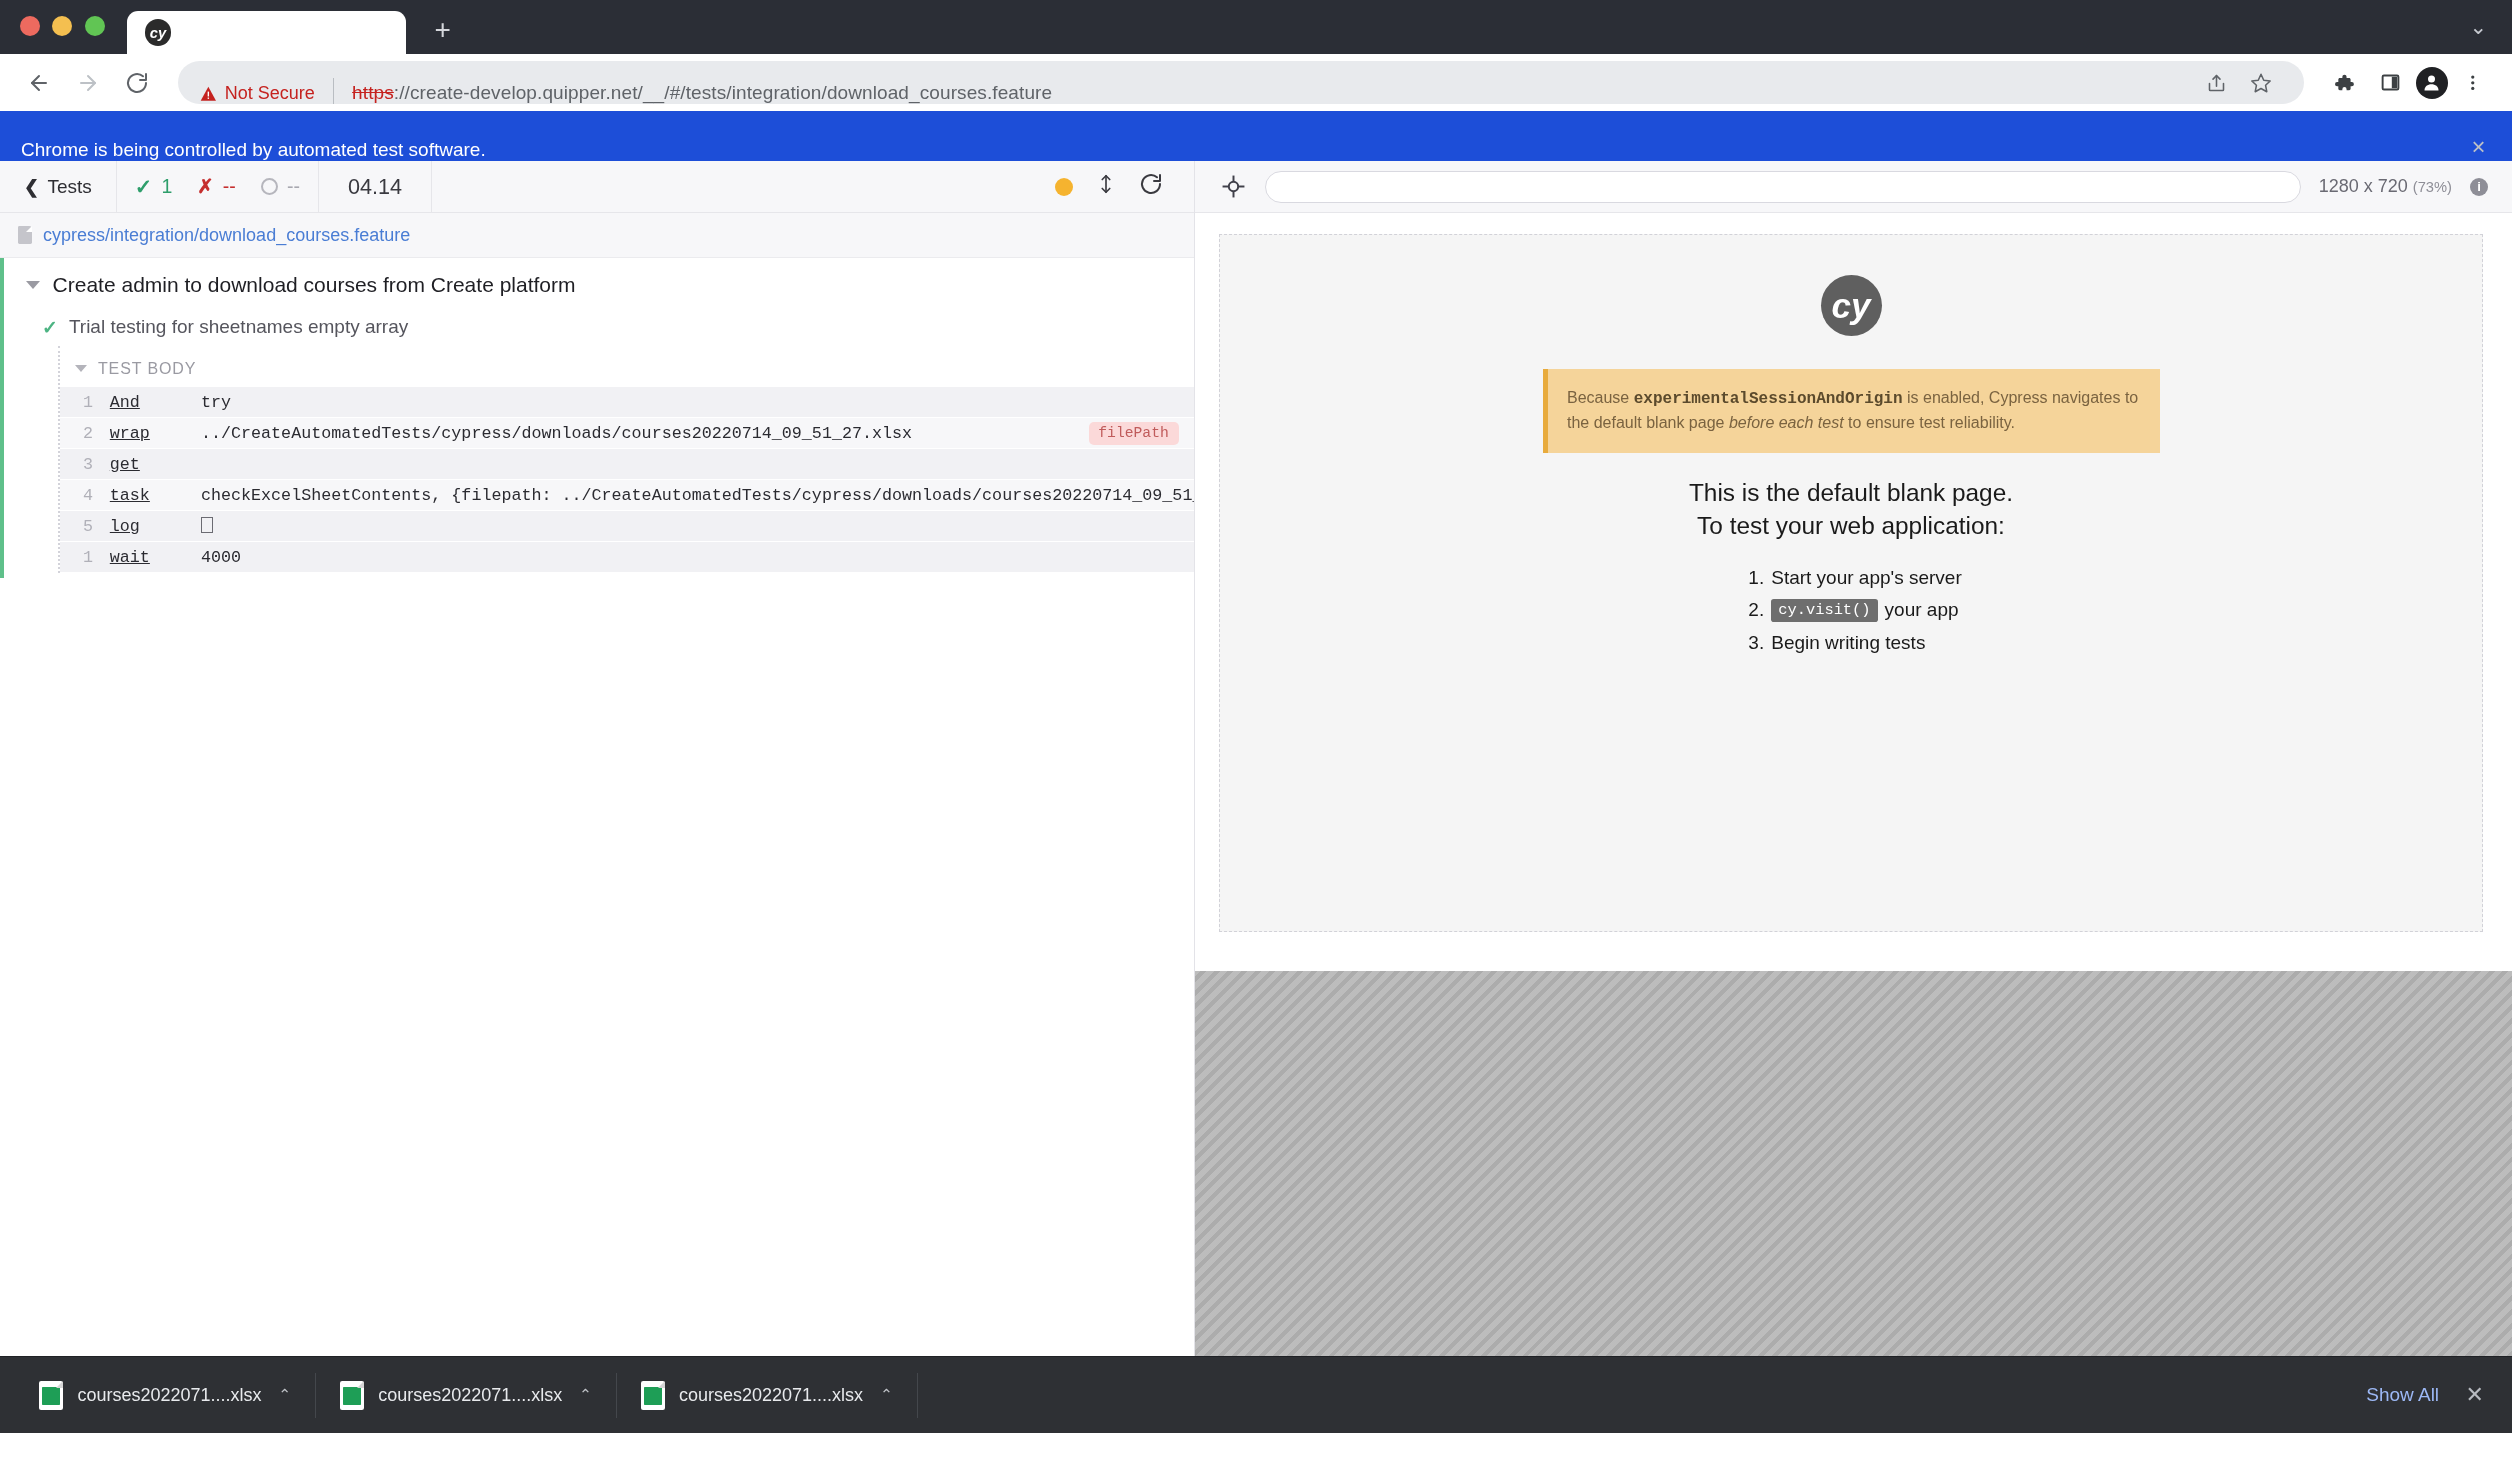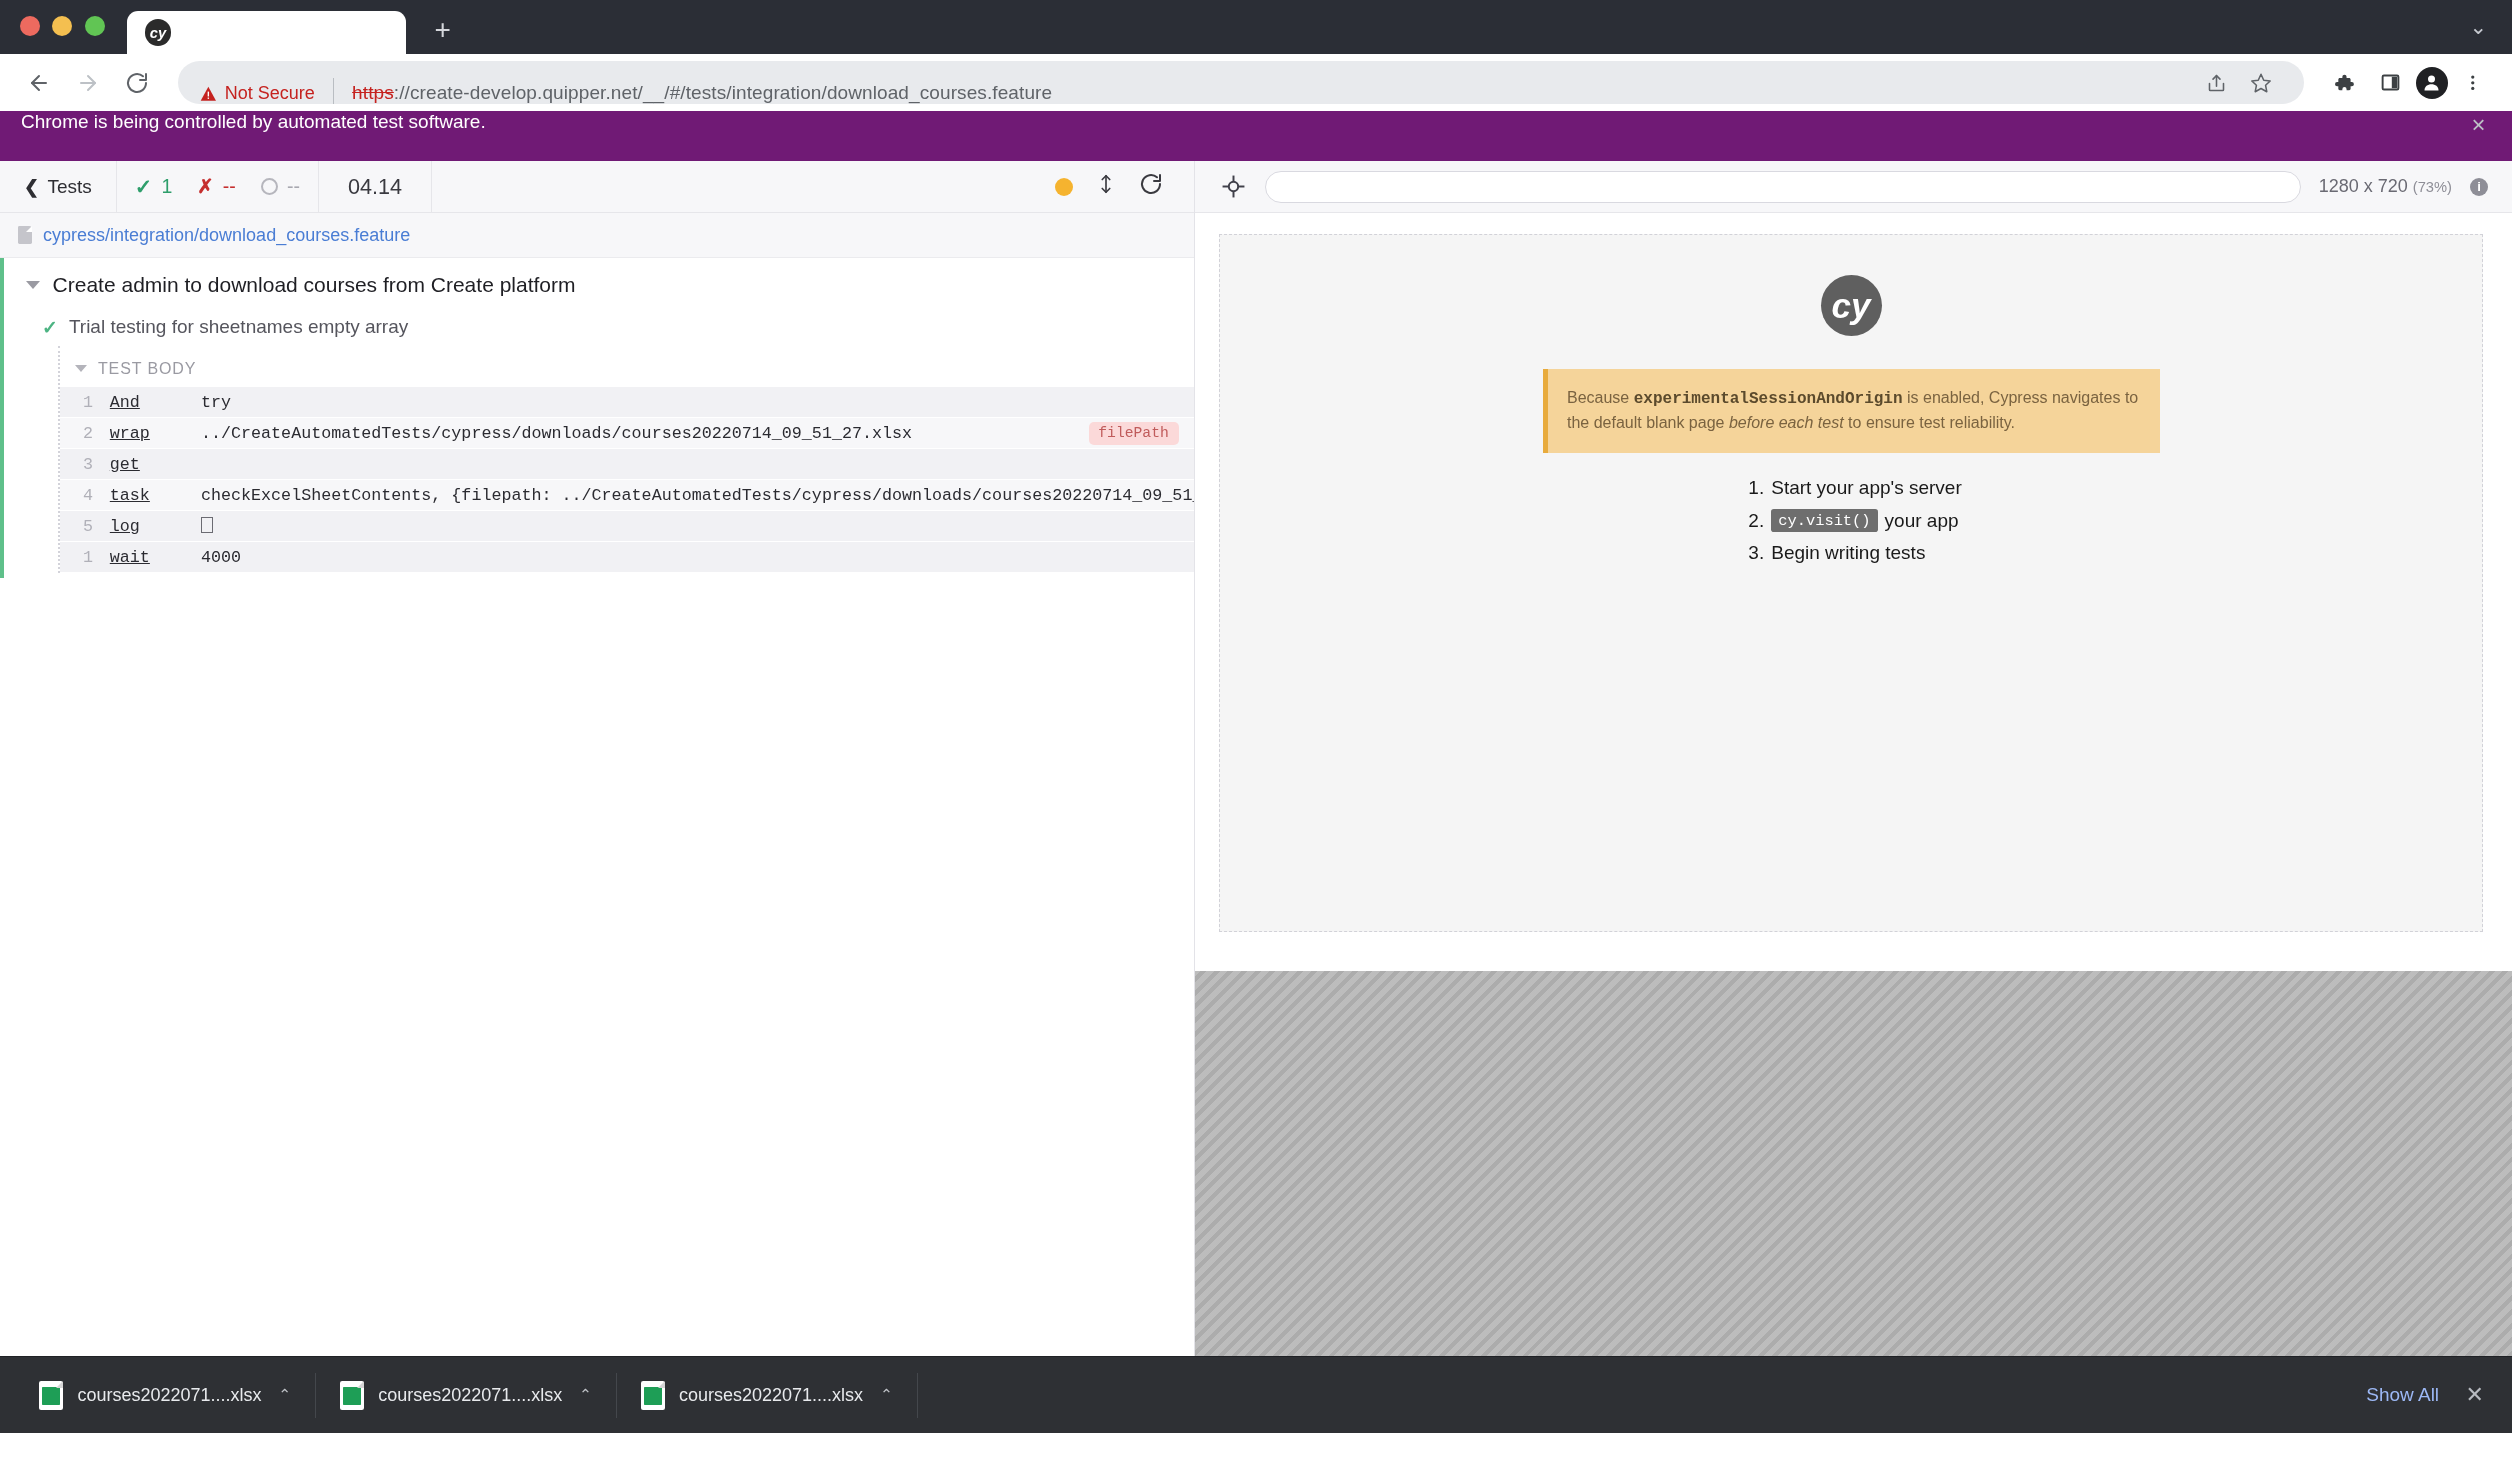--- a/index.html
+++ b/index.html
@@ -76,22 +76,22 @@
   .omnibox-right { display: flex; align-items: center; gap: 2.8px; margin-left: auto; }
 
   .tb-right { display: flex; align-items: center; gap: 4.2px; padding-left: 5.6px; }
   .avatar-btn {
     width: 32px; height: 32px; border-radius: 50%; background: #202124;
     display: flex; align-items: center; justify-content: center;
   }
 
   
   .autobar {
-    height: 50px; background: #701a75; color: #fff;
-    display: flex; align-items: flex-start; padding: 0 21px;
+    height: 50px; background: #1d4ed8; color: #fff;
+    display: flex; align-items: flex-end; padding: 0 21px;
     font-size: 19px;
   }
   .autobar-close { margin-left: auto; color: #bdc1c6; font-size: 24px; padding-right: 5.6px; }
 
   
   .runner { display: flex; height: 1195px; width: 2512px; }
 
   
   .reporter {
     width: 1195px; background: #fff; display: flex; flex-direction: column;
@@ -508,20 +508,24 @@
       </div>
 
       <div class="prev-body">
         <div class="aut-frame">
           <div class="cy-logo">cy</div>
 
           <div class="warn-banner">
             <span>Because </span><b>experimentalSessionAndOrigin</b><span> is enabled, Cypress navigates to the default blank page </span><i>before each test</i><span> to ensure test reliability.</span>
           </div>
 
+          <div class="blank-title">
+            <div>This is the default blank page.</div>
+            <div>To test your web application:</div>
+          </div>
 
           <ol class="steps">
             <li>
               <span class="num">1.</span>
               <span>Start your app's server</span>
             </li>
             <li>
               <span class="num">2.</span>
               <span class="code-chip">cy.visit()</span>
               <span>your app</span>

